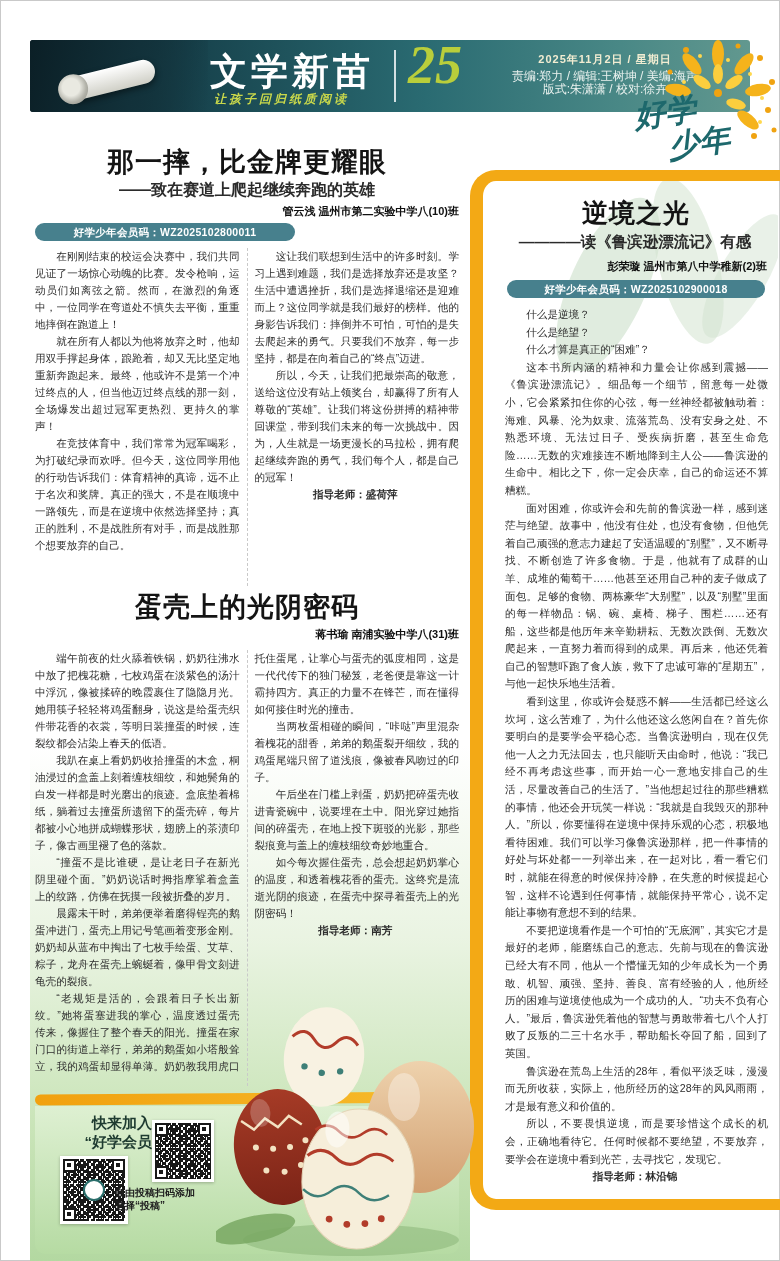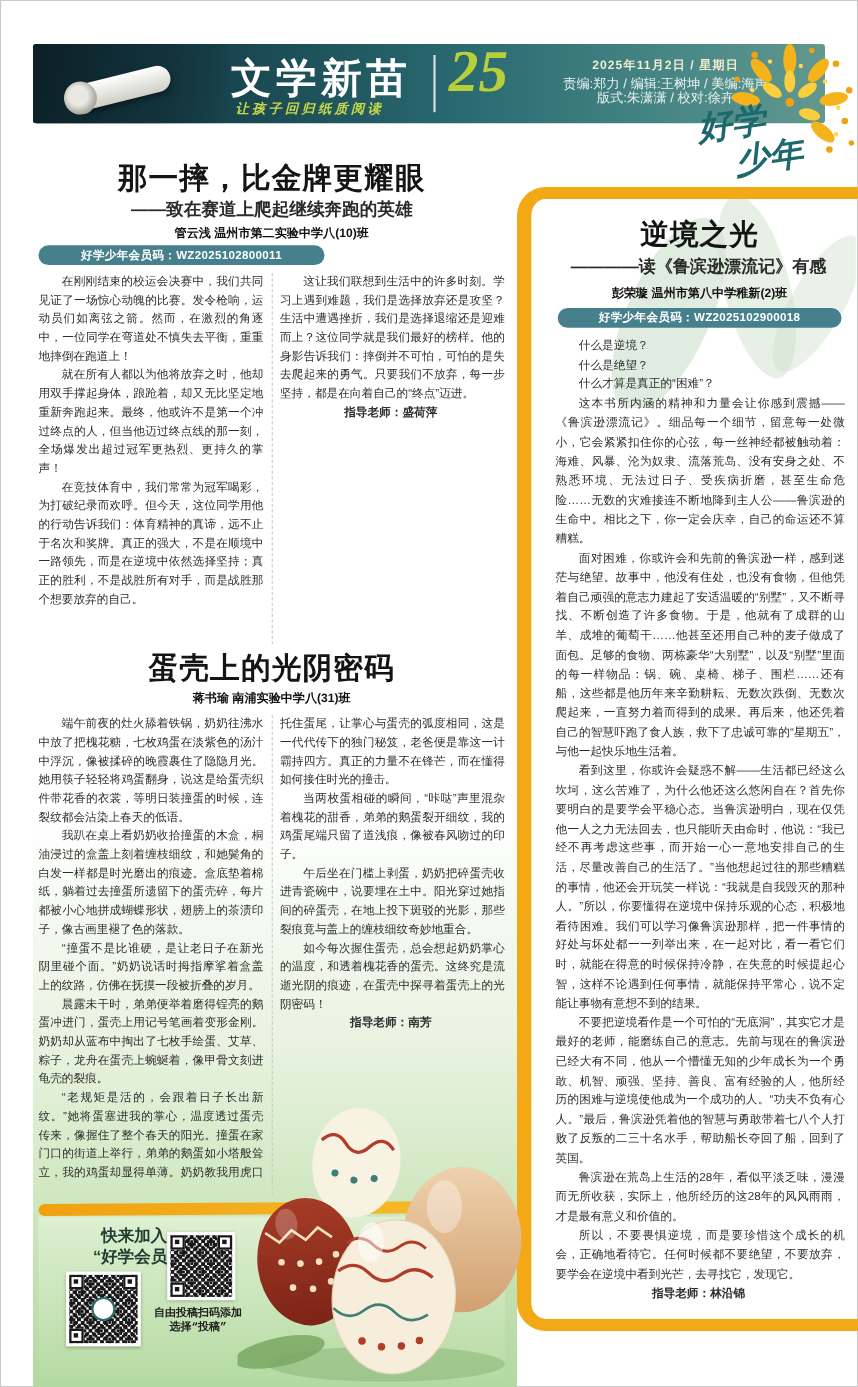--- a/index.html
+++ b/index.html
@@ -38,21 +38,21 @@
 
   
   .leafmark{left:538px;top:176px;width:240px;height:195px;z-index:0;}
   .greenwash{left:30px;top:745px;width:440px;height:516px;z-index:0;
           background:linear-gradient(180deg,rgba(224,239,213,0) 0%,rgba(219,236,206,.6) 38%,#cbe5ba 72%,#b3d8a1 100%);}
 
   
   .a-title{font-weight:900;color:#141414;text-align:center;letter-spacing:1px;
           font-family:"DejaVu Sans",sans-serif;z-index:1;}
   .a-sub{text-align:center;font-weight:600;color:#2b2b2b;z-index:1;}
-  .a-author{font-size:11px;font-weight:bold;text-align:center;color:#101010;z-index:1;}
+  .a-author{font-size:11px;font-weight:bold;text-align:right;color:#101010;z-index:1;}
   .code-badge{height:18px;line-height:18px;border-radius:9px;background:#47808d;color:#fff;
           font-size:10.5px;font-weight:bold;text-align:center;letter-spacing:.3px;z-index:1;}
   .body-text{font-size:10.6px;color:#2e2e2e;text-align:justify;overflow:hidden;z-index:1;}
   .body-text p{margin:0;text-indent:2em;}
   .body-text p.teacher{text-indent:0;text-align:center;font-weight:bold;padding-right:3px;}
   .cols{column-count:2;column-gap:15px;column-rule:1px dashed #c9c9c9;column-fill:auto;}
 
   #a1-title{left:35px;top:144px;width:424px;font-size:27px;}
   #a1-sub{left:35px;top:180px;width:424px;font-size:16px;}
   #a1-author{left:35px;top:204px;width:424px;}
@@ -75,21 +75,21 @@
   #qr1{left:60px;top:1156px;width:62px;height:62px;}
   #qr2{left:152px;top:1120px;width:56px;height:56px;}
   .qr-pattern{width:100%;height:100%;position:relative;
           background:repeating-conic-gradient(#181818 0% 25%,transparent 0% 50%) 0 0/7px 7px,
                      repeating-conic-gradient(#181818 0% 25%,transparent 0% 50%) 3px 2px/5px 5px,#fff;}
   .finder{position:absolute;width:13px;height:13px;border:2.5px solid #181818;background:#fff;box-sizing:border-box;}
   .finder::after{content:"";position:absolute;left:2px;top:2px;width:4px;height:4px;background:#181818;}
   .f-tl{left:0;top:0}.f-tr{right:0;top:0}.f-bl{left:0;bottom:0}
   .qr-seal{position:absolute;left:50%;top:50%;width:18px;height:18px;margin:-11px 0 0 -11px;
           border-radius:50%;background:#fff;border:2px solid #2a6e6b;}
-  .submit-line{width:130px;font-size:10px;font-weight:bold;text-align:center;color:#202020;z-index:2;font-family:Liberation Mono, monospace;}
+  .submit-line{width:130px;font-size:10px;font-weight:bold;color:#202020;z-index:2;}
   #submit1{left:115px;top:1186px;}
   #submit2{left:115px;top:1199px;}
 
   
   .eggs{left:216px;top:995px;width:262px;height:266px;z-index:2;}
 
   
   .right-frame{left:470px;top:170px;width:297px;height:1018px;z-index:1;
           border-left:13px solid #f3a915;border-top:11px solid #f3a915;border-bottom:11px solid #f3a915;
           border-radius:26px 0 0 26px;}
@@ -168,20 +168,21 @@
 
   <div class="abs a-title" id="a1-title">那一摔，比金牌更耀眼</div>
   <div class="abs a-sub" id="a1-sub">——致在赛道上爬起继续奔跑的英雄</div>
   <div class="abs a-author" id="a1-author">管云浅 温州市第二实验中学八(10)班</div>
   <div class="abs code-badge" id="a1-badge">好学少年会员码：WZ2025102800011</div>
   <div class="abs body-text cols" id="a1-body">
     <p>在刚刚结束的校运会决赛中，我们共同见证了一场惊心动魄的比赛。发令枪响，运动员们如离弦之箭。然而，在激烈的角逐中，一位同学在弯道处不慎失去平衡，重重地摔倒在跑道上！</p>
     <p>就在所有人都以为他将放弃之时，他却用双手撑起身体，踉跄着，却又无比坚定地重新奔跑起来。最终，他或许不是第一个冲过终点的人，但当他迈过终点线的那一刻，全场爆发出超过冠军更热烈、更持久的掌声！</p>
     <p>在竞技体育中，我们常常为冠军喝彩，为打破纪录而欢呼。但今天，这位同学用他的行动告诉我们：体育精神的真谛，远不止于名次和奖牌。真正的强大，不是在顺境中一路领先，而是在逆境中依然选择坚持；真正的胜利，不是战胜所有对手，而是战胜那个想要放弃的自己。</p>
     <p>这让我们联想到生活中的许多时刻。学习上遇到难题，我们是选择放弃还是攻坚？生活中遭遇挫折，我们是选择退缩还是迎难而上？这位同学就是我们最好的榜样。他的身影告诉我们：摔倒并不可怕，可怕的是失去爬起来的勇气。只要我们不放弃，每一步坚持，都是在向着自己的“终点”迈进。</p>
+    <p>所以，今天，让我们把最崇高的敬意，送给这位没有站上领奖台，却赢得了所有人尊敬的“英雄”。让我们将这份拼搏的精神带回课堂，带到我们未来的每一次挑战中。因为，人生就是一场更漫长的马拉松，拥有爬起继续奔跑的勇气，我们每个人，都是自己的冠军！</p>
     <p class="teacher">指导老师：盛荷萍</p>
   </div>
 
   <div class="abs a-title" id="a2-title">蛋壳上的光阴密码</div>
   <div class="abs a-author" id="a2-author">蒋书瑜 南浦实验中学八(31)班</div>
   <div class="abs body-text cols" id="a2-body">
     <p>端午前夜的灶火舔着铁锅，奶奶往沸水中放了把槐花糖，七枚鸡蛋在淡紫色的汤汁中浮沉，像被揉碎的晚霞裹住了隐隐月光。她用筷子轻轻将鸡蛋翻身，说这是给蛋壳织件带花香的衣裳，等明日装撞蛋的时候，连裂纹都会沾染上春天的低语。</p>
     <p>我趴在桌上看奶奶收拾撞蛋的木盒，桐油浸过的盒盖上刻着缠枝细纹，和她鬓角的白发一样都是时光磨出的痕迹。盒底垫着棉纸，躺着过去撞蛋所遗留下的蛋壳碎，每片都被小心地拼成蝴蝶形状，翅膀上的茶渍印子，像古画里褪了色的落款。</p>
     <p>“撞蛋不是比谁硬，是让老日子在新光阴里碰个面。”奶奶说话时拇指摩挲着盒盖上的纹路，仿佛在抚摸一段被折叠的岁月。</p>
     <p>晨露未干时，弟弟便举着磨得锃亮的鹅蛋冲进门，蛋壳上用记号笔画着变形金刚。奶奶却从蓝布中掏出了七枚手绘蛋、艾草、粽子，龙舟在蛋壳上蜿蜒着，像甲骨文刻进龟壳的裂痕。</p>

